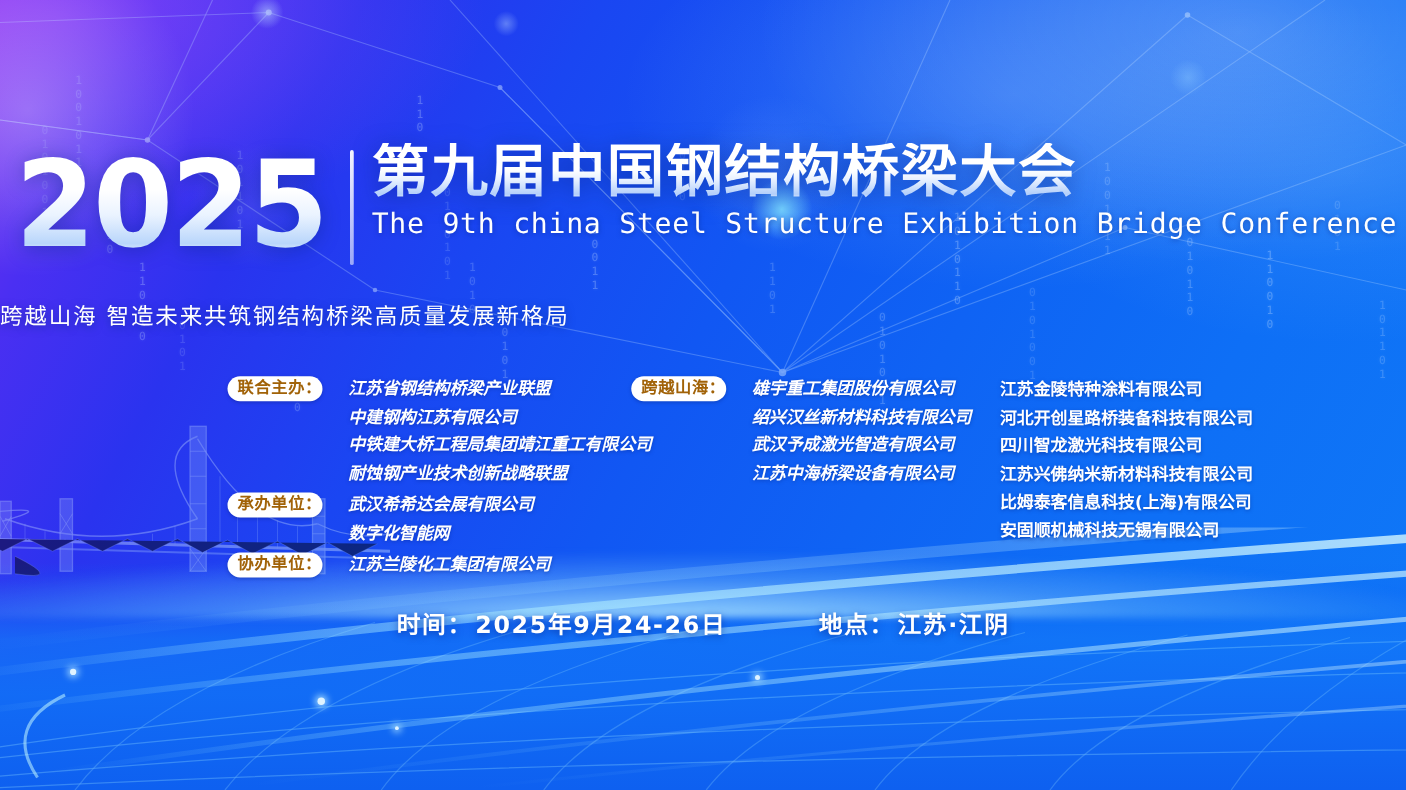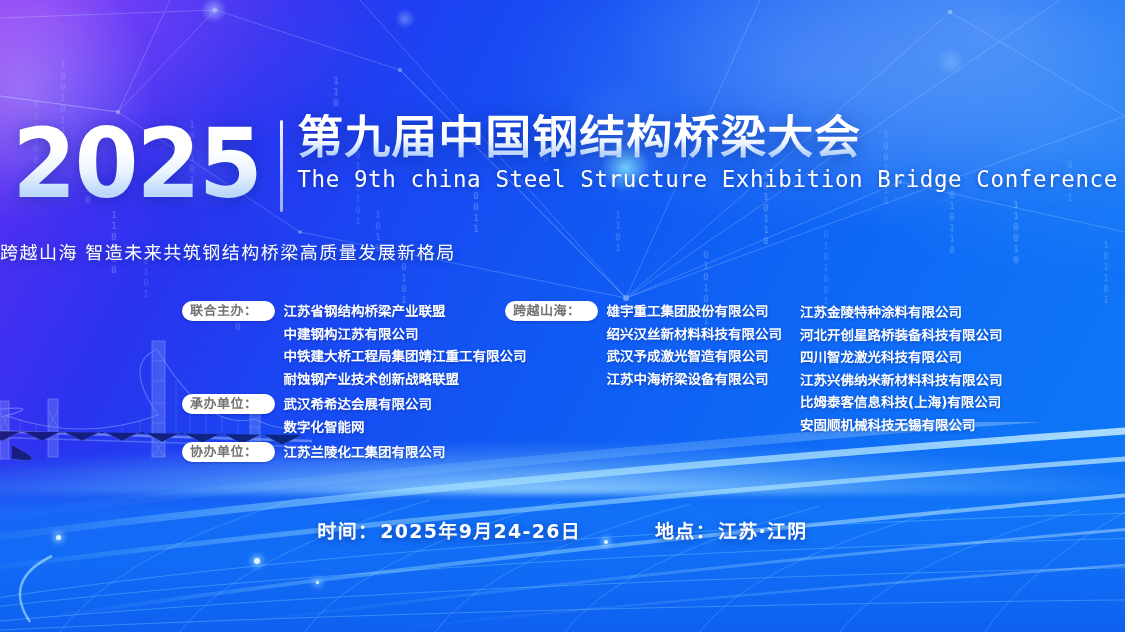--- a/index.html
+++ b/index.html
@@ -186,33 +186,33 @@
   .col { position: absolute; }
   .col-left   { left: 182px; width: 330px; }
   .col-mid    { left: 505px; width: 300px; }
   .col-right  { left: 800px; width: 320px; }
 
   .group { display: flex; align-items: flex-start; margin-bottom: 3px; }
   .pill {
     flex: none;
     display: inline-block;
     background: #ffffff;
-    color: #737373;
+    color: #a16207;
     font-family: "DejaVu Sans", "Liberation Sans", sans-serif;
     font-weight: 700;
     font-size: 13px;
     letter-spacing: .5px;
     border-radius: 11px;
-    padding: 2px 17px 3px 8px;
+    padding: 2px 0 3px 8px;
     line-height: 15px;
     margin-top: 1px;
     box-shadow: 0 1px 3px rgba(6,30,110,.35);
     white-space: nowrap;
   }
-  .lines { margin-left: 9px; }
+  .lines { margin-left: 21px; font-style: italic; }
   .line {
     font-family: "DejaVu Sans", "Liberation Sans", sans-serif;
     font-weight: 700;
     font-size: 13.5px;
     line-height: 22.5px;
     color: #ffffff;
     white-space: nowrap;
     text-shadow: 0 1px 3px rgba(8,40,140,.5);
   }
   .col-right .line { line-height: 22.5px; }
@@ -224,21 +224,20 @@
     left: 0; right: 0; top: 484px;
     display: flex;
     justify-content: center;
     gap: 74px;
     font-family: "DejaVu Sans", "Liberation Sans", sans-serif;
     font-weight: 700;
     font-size: 19px;
     letter-spacing: 1.3px;
     color: #ffffff;
     text-shadow: 0 2px 6px rgba(8,40,140,.6);
-    margin-top: 32px;
   }
   .footer .val { margin-left: 2px; }
 </style>
 </head>
 <body>
 
 <div id="banner">
 
   <div class="bg-layer sky-tint"></div>
 

